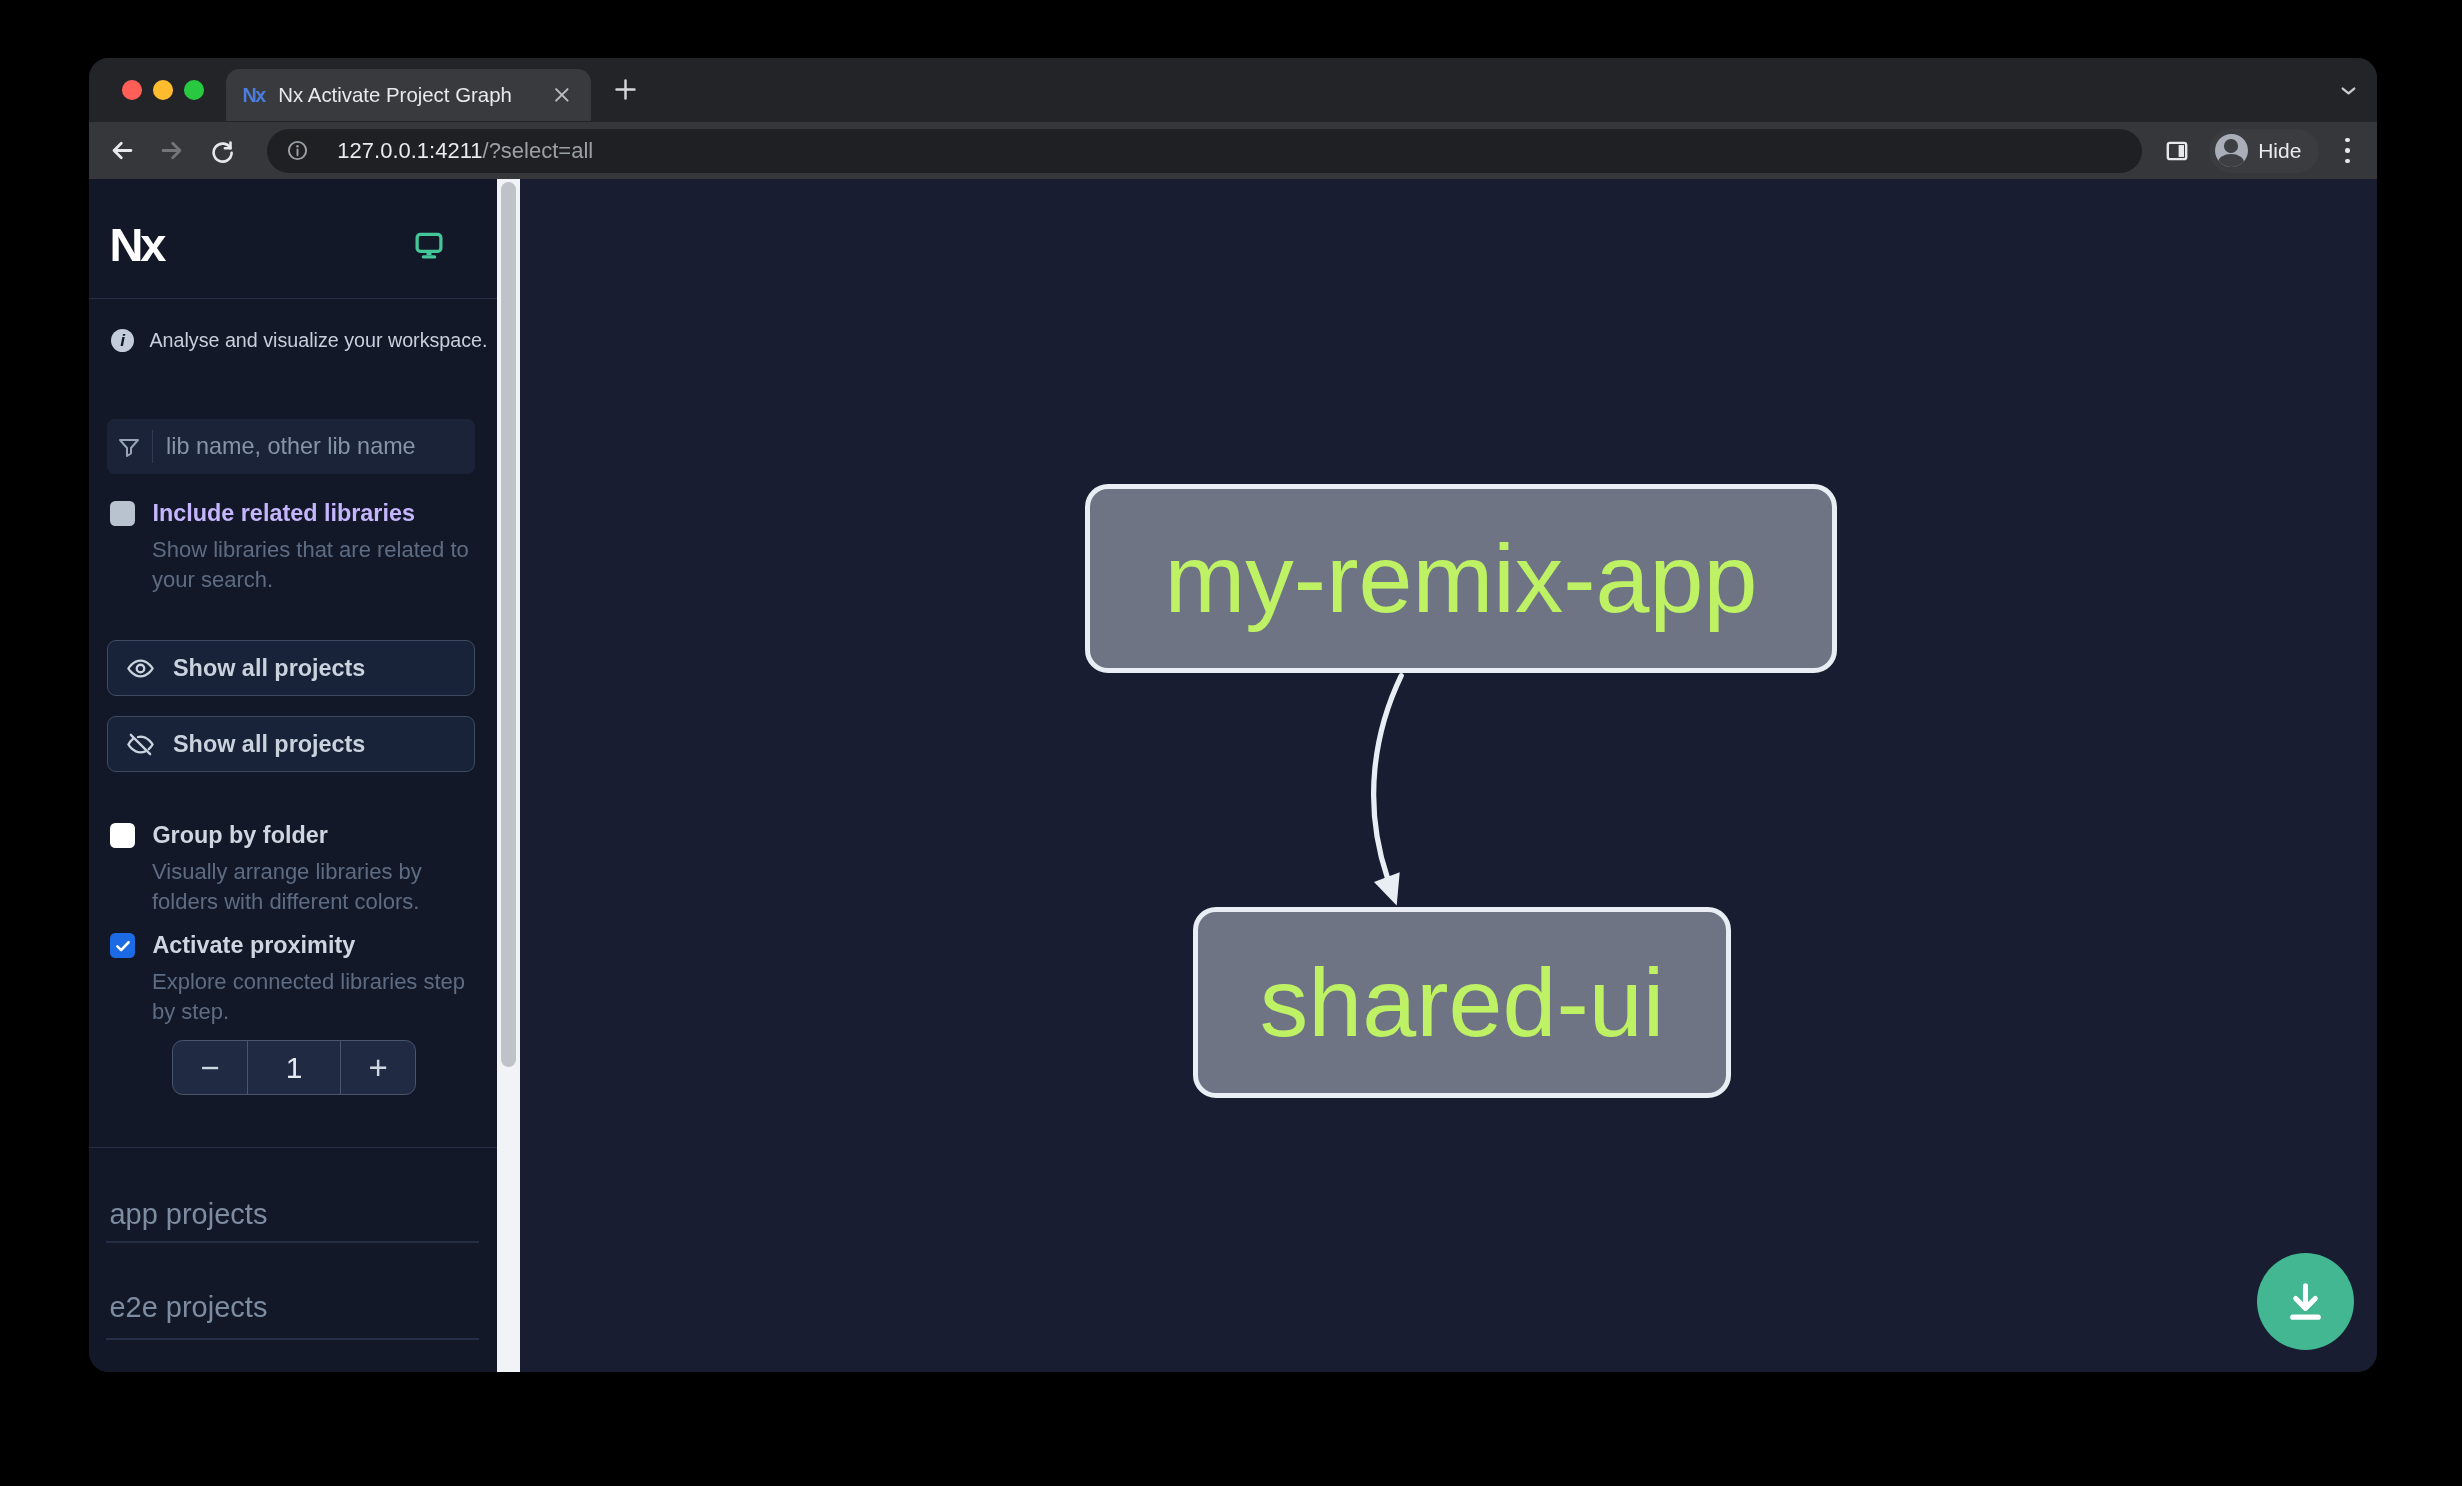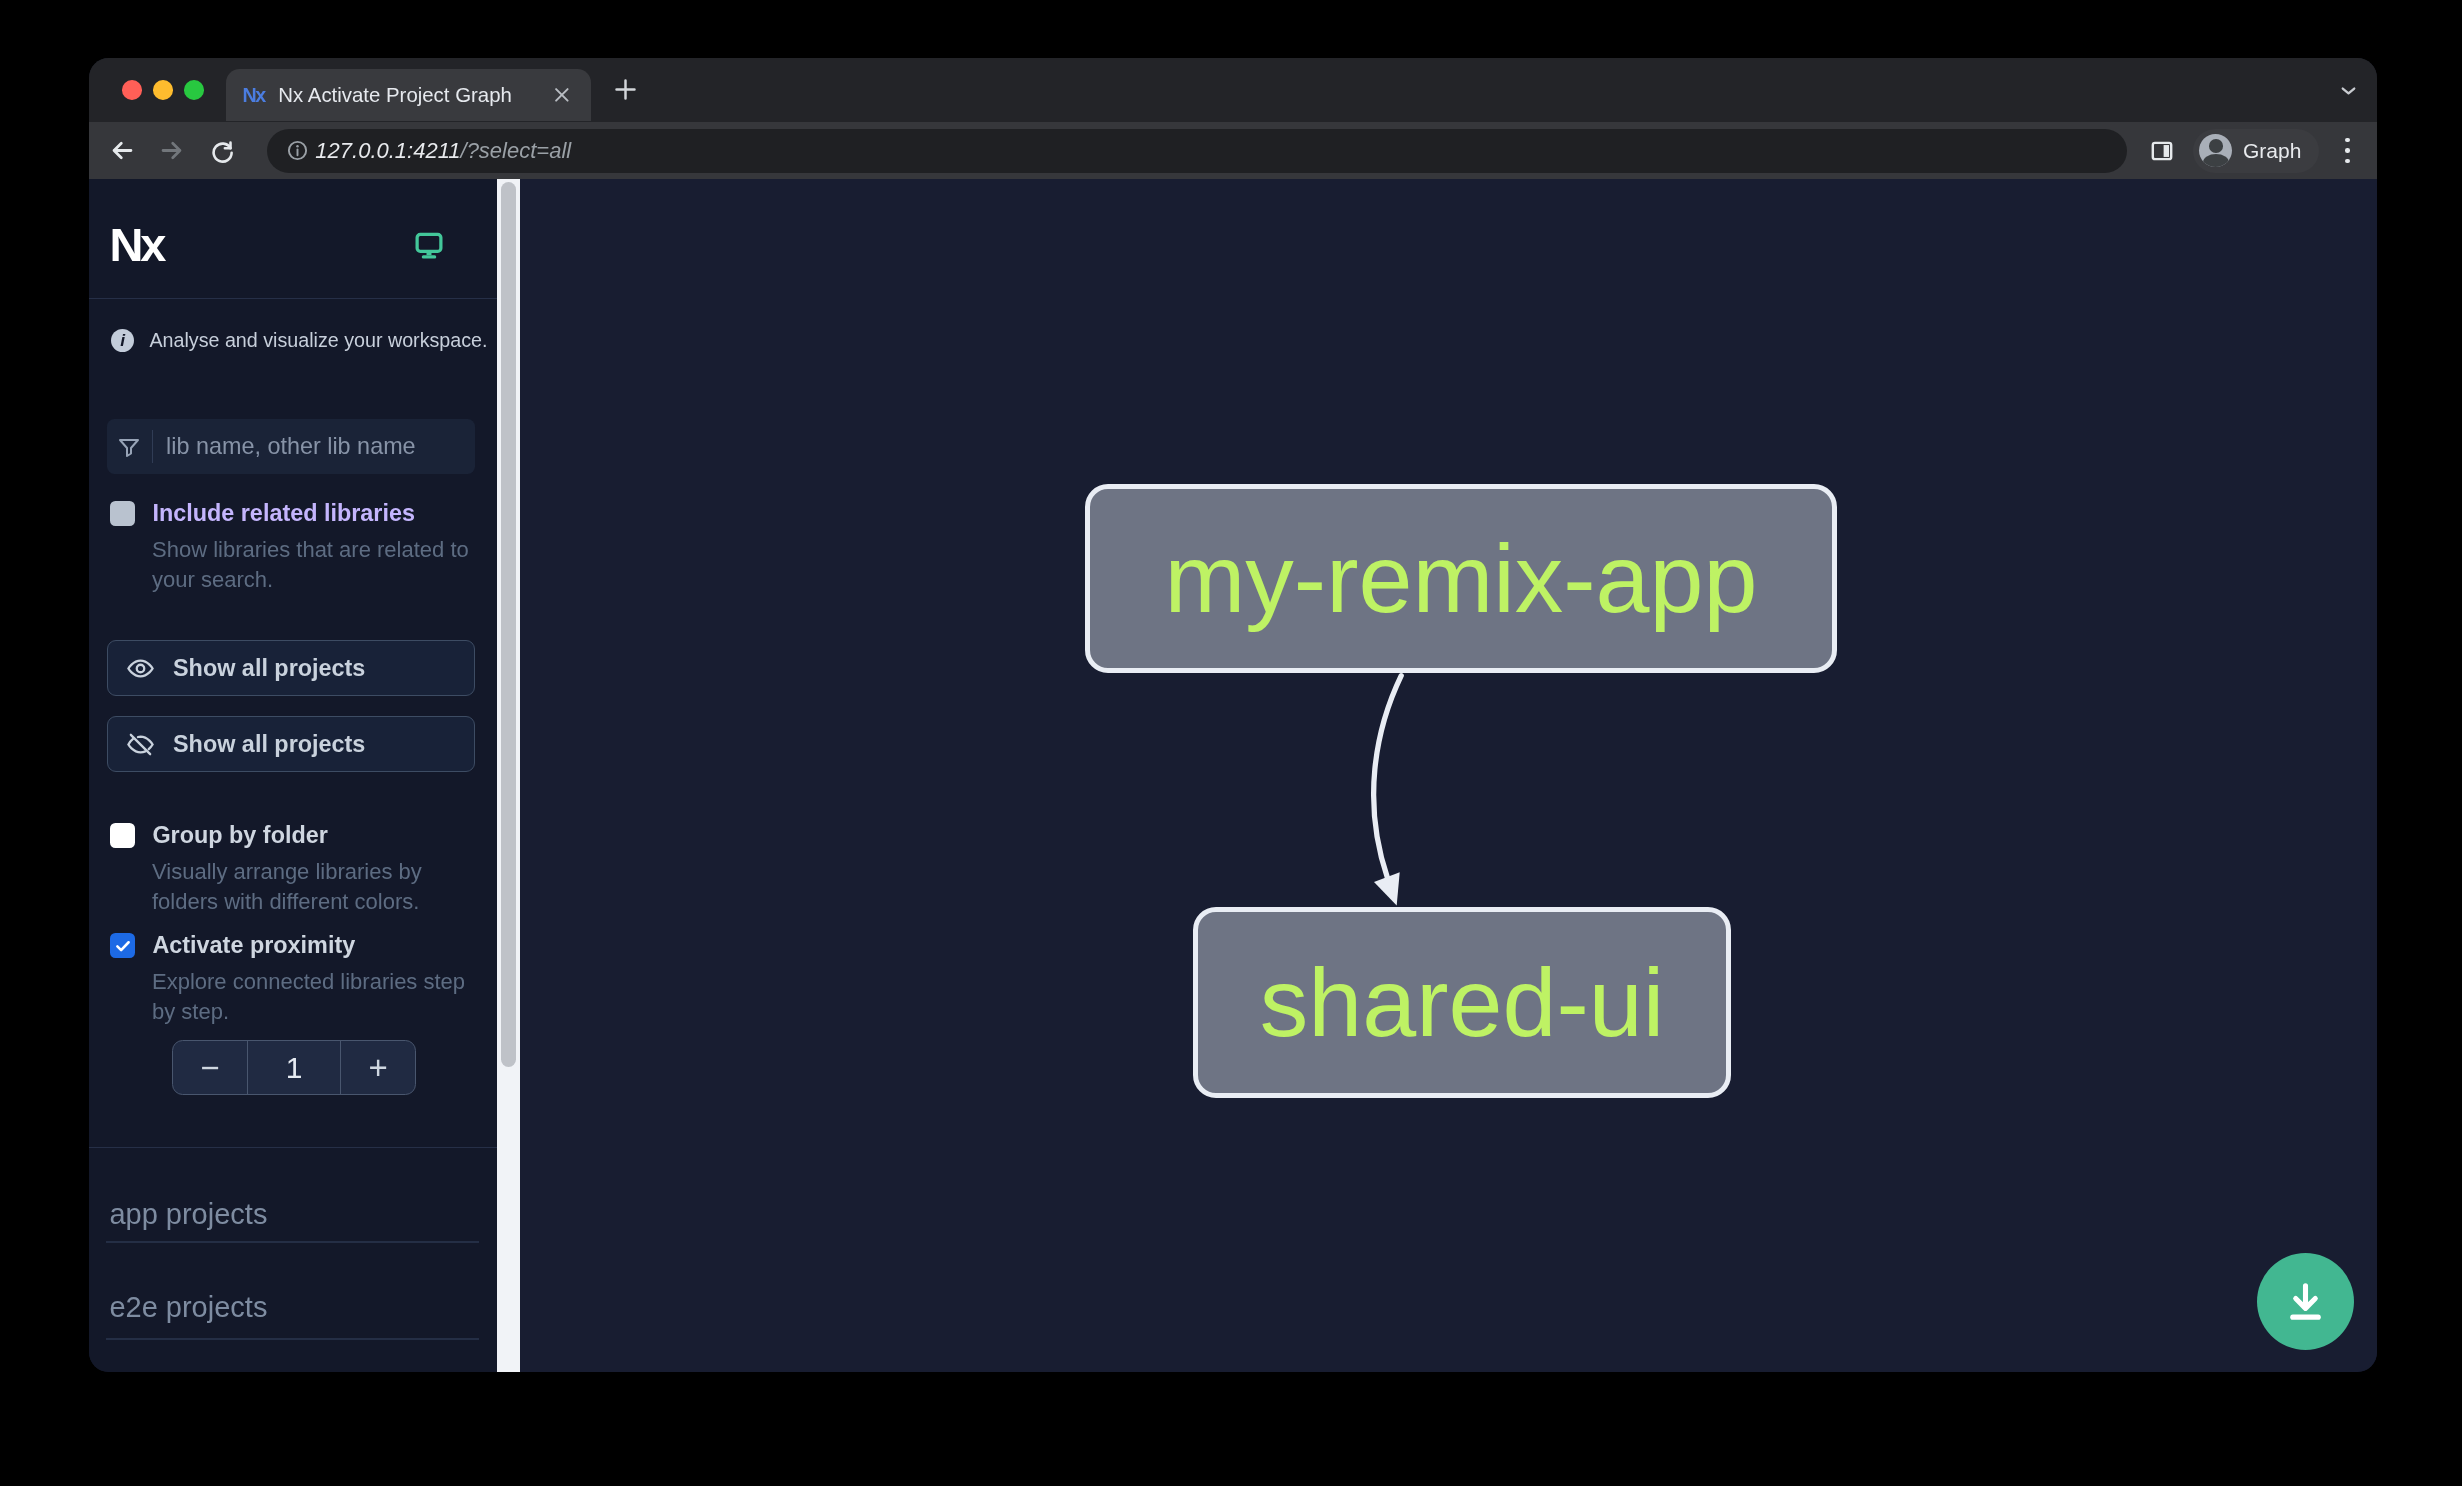--- a/index.html
+++ b/index.html
@@ -26,21 +26,21 @@
   .tab-close { width:26px; height:26px; display:flex; align-items:center; justify-content:center; }
   .newtab { position:absolute; left:523px; top:18px; width:27px; height:27px; }
   .tab-chevron { position:absolute; right:16.6px; top:21px; width:23px; height:23px; }
 
   
   .toolbar { height:57px; background:#36373b; display:flex; align-items:center;
              padding:0 18px; flex:0 0 auto; }
   .navbtn { width:30px; height:30px; margin-right:19.7px; display:flex;
             align-items:center; justify-content:center; }
   .urlbar { flex:1; height:44px; margin:0 19.7px 0 10.6px; border-radius:22px; background:#1f2023;
-            display:flex; align-items:center; padding:0 19.7px; gap:6px;font-style:italic; }
+            display:flex; align-items:center; padding:0 19.7px; gap:28px; }
   .url-text { font-size:22px; white-space:nowrap; }
   .url-host { color:#e8eaed; }
   .url-path { color:#9aa0a6; }
   .guest { height:44px; border-radius:22px; background:#3b3c40; display:flex;
            align-items:center; padding:0 18px 0 6px; gap:10.6px; margin:0 16.6px; }
   .guest-label { font-size:21px; color:#e8eaed; }
   .avatar { width:33px; height:33px; border-radius:50%; background:#a9afb8; position:relative; overflow:hidden; }
   .avatar::before { content:""; position:absolute; left:9.8px; top:5.3px; width:13.6px; height:13.6px;
                     border-radius:50%; background:#3c4043; }
   .avatar::after  { content:""; position:absolute; left:3.8px; top:20.4px; width:26px; height:16.6px;
@@ -187,21 +187,21 @@
       <span class="url-text"><span class="url-host">127.0.0.1:4211</span><span class="url-path">/?select=all</span></span>
     </div>
     <span class="navbtn" style="margin-right:0;">
       <svg width="26" height="26" viewBox="0 0 24 24" fill="none" stroke="#e6e9ec" stroke-width="2.2">
           <rect x="3.5" y="4.5" width="17" height="15" rx="2"></rect>
           <rect x="13.5" y="6.5" width="5" height="11" fill="#e6e9ec" stroke="none"></rect>
         </svg>
     </span>
     <div class="guest">
       <span class="avatar"></span>
-      <span class="guest-label">Graph</span>
+      <span class="guest-label">Hide</span>
     </div>
     <span class="dots">
         <i></i>
         <i></i>
         <i></i>
       </span>
   </div>
 
   <div class="content">
 

